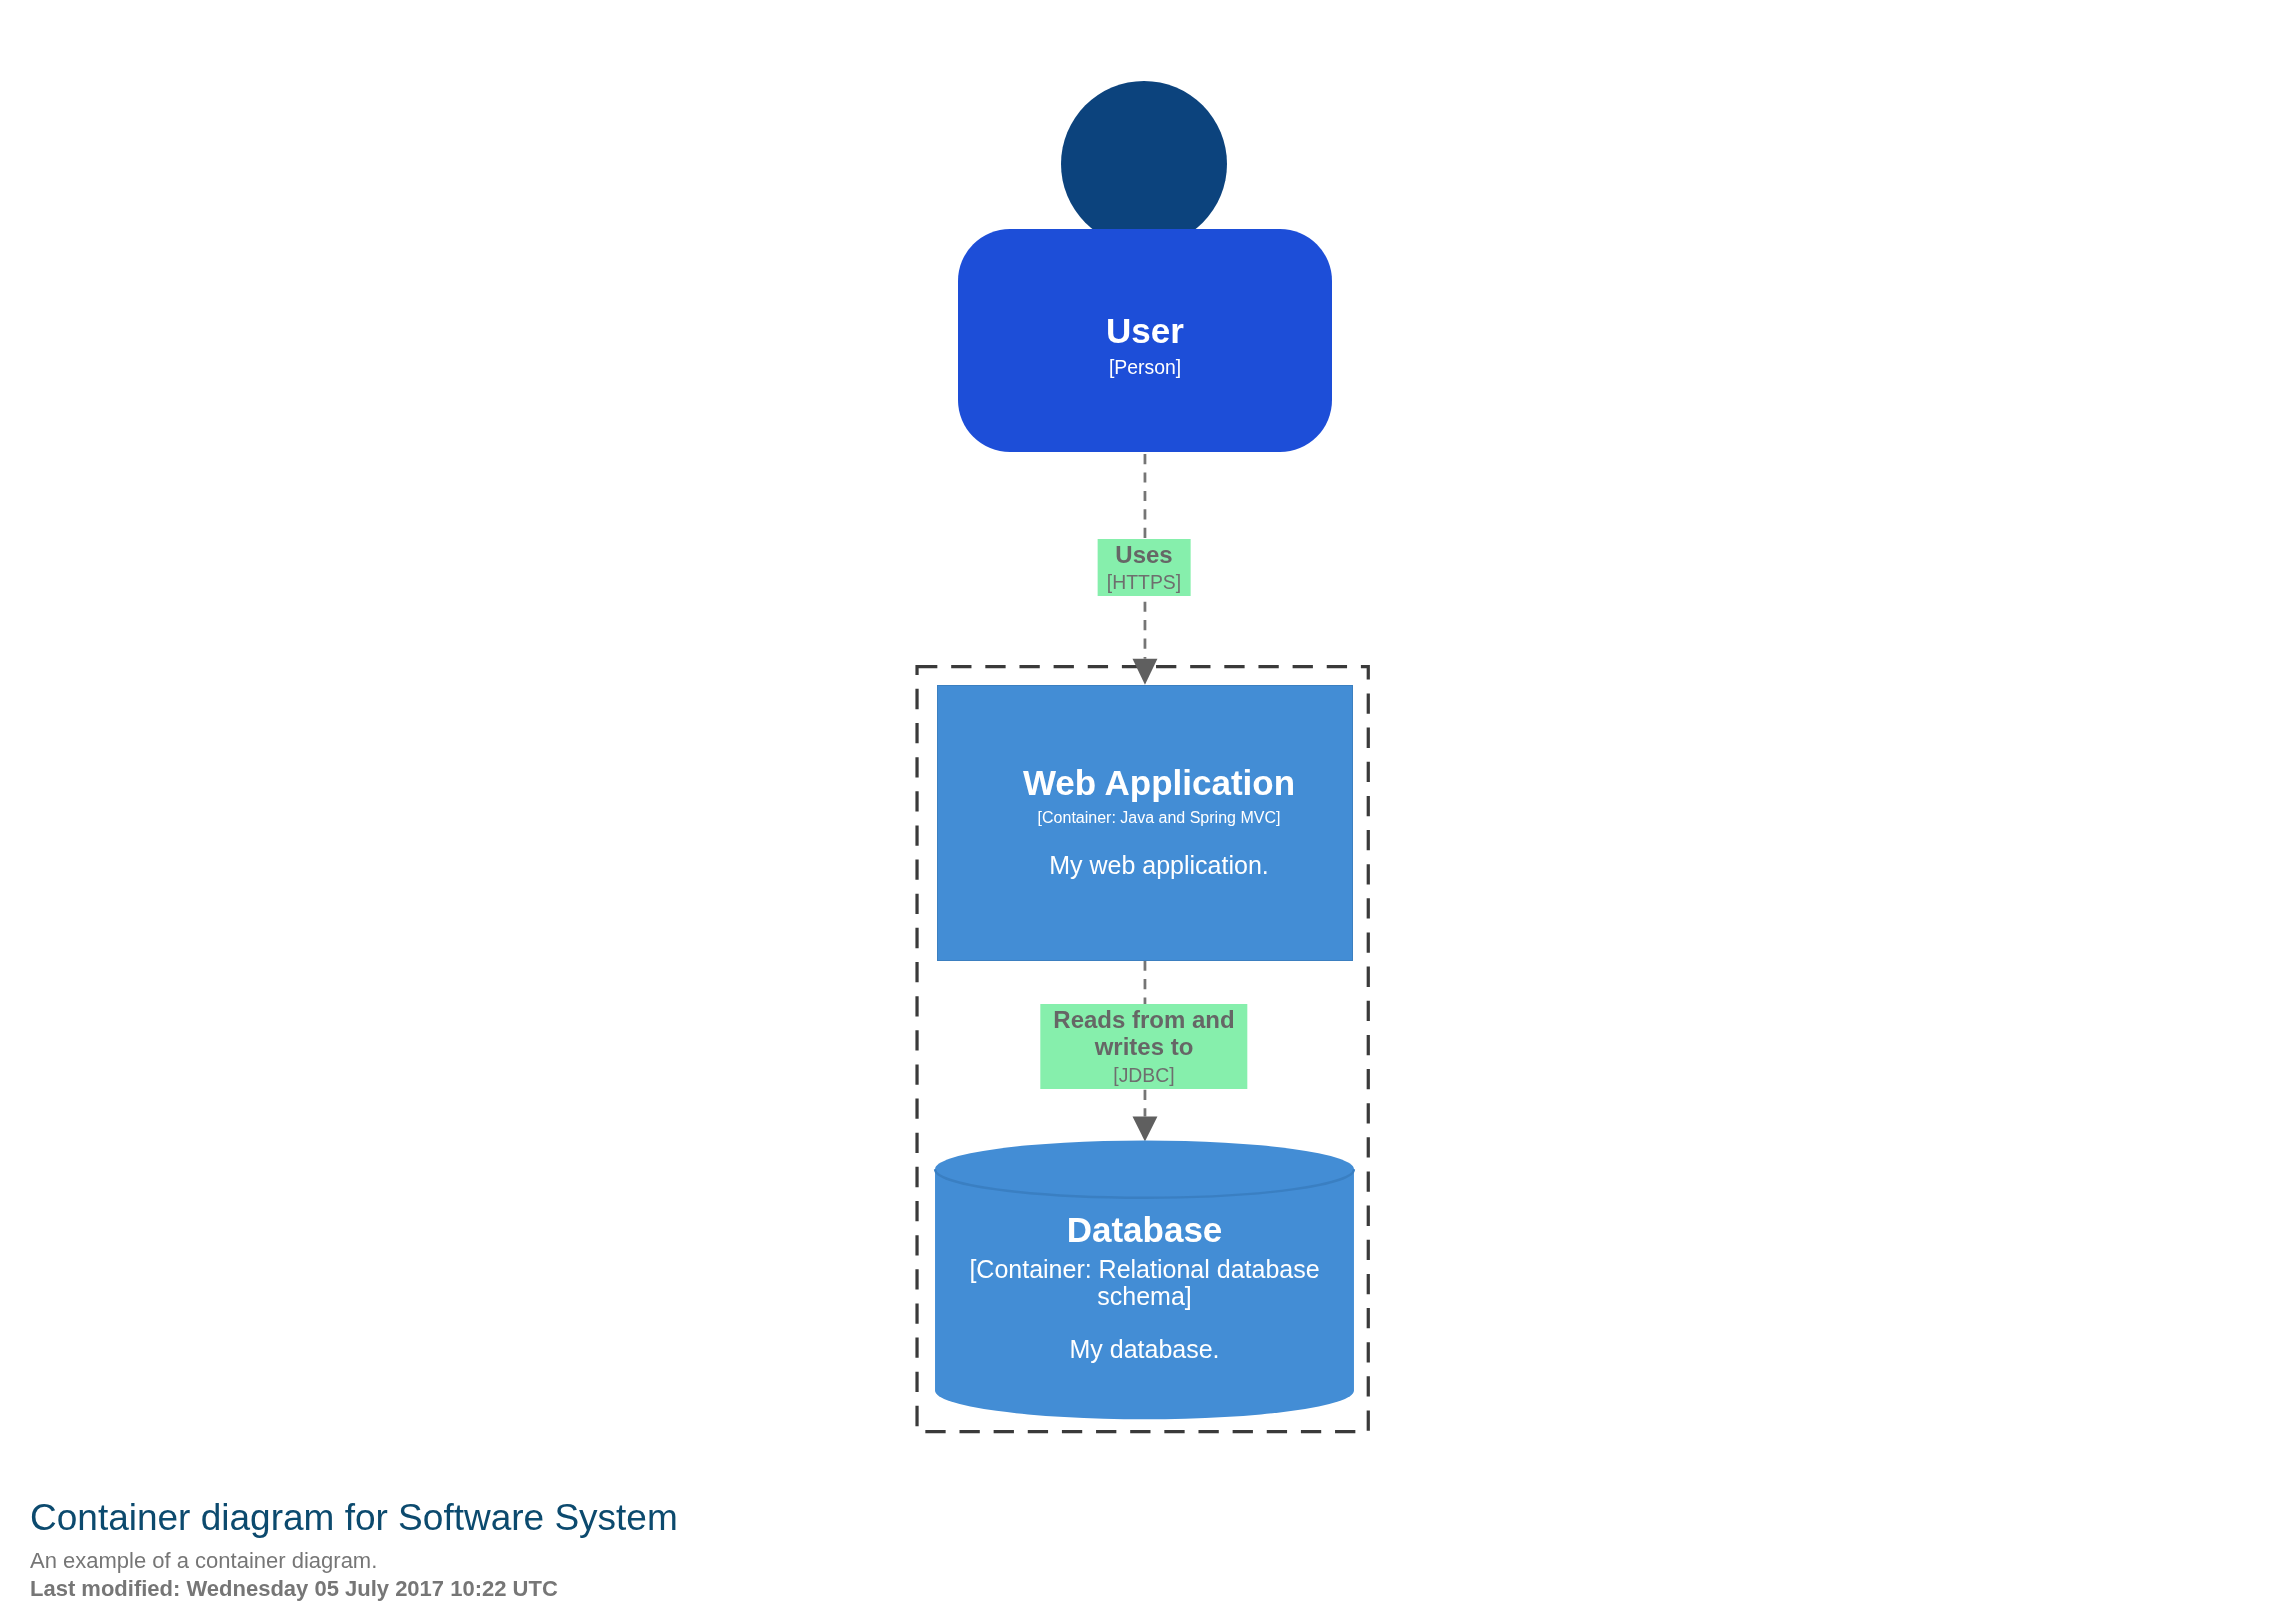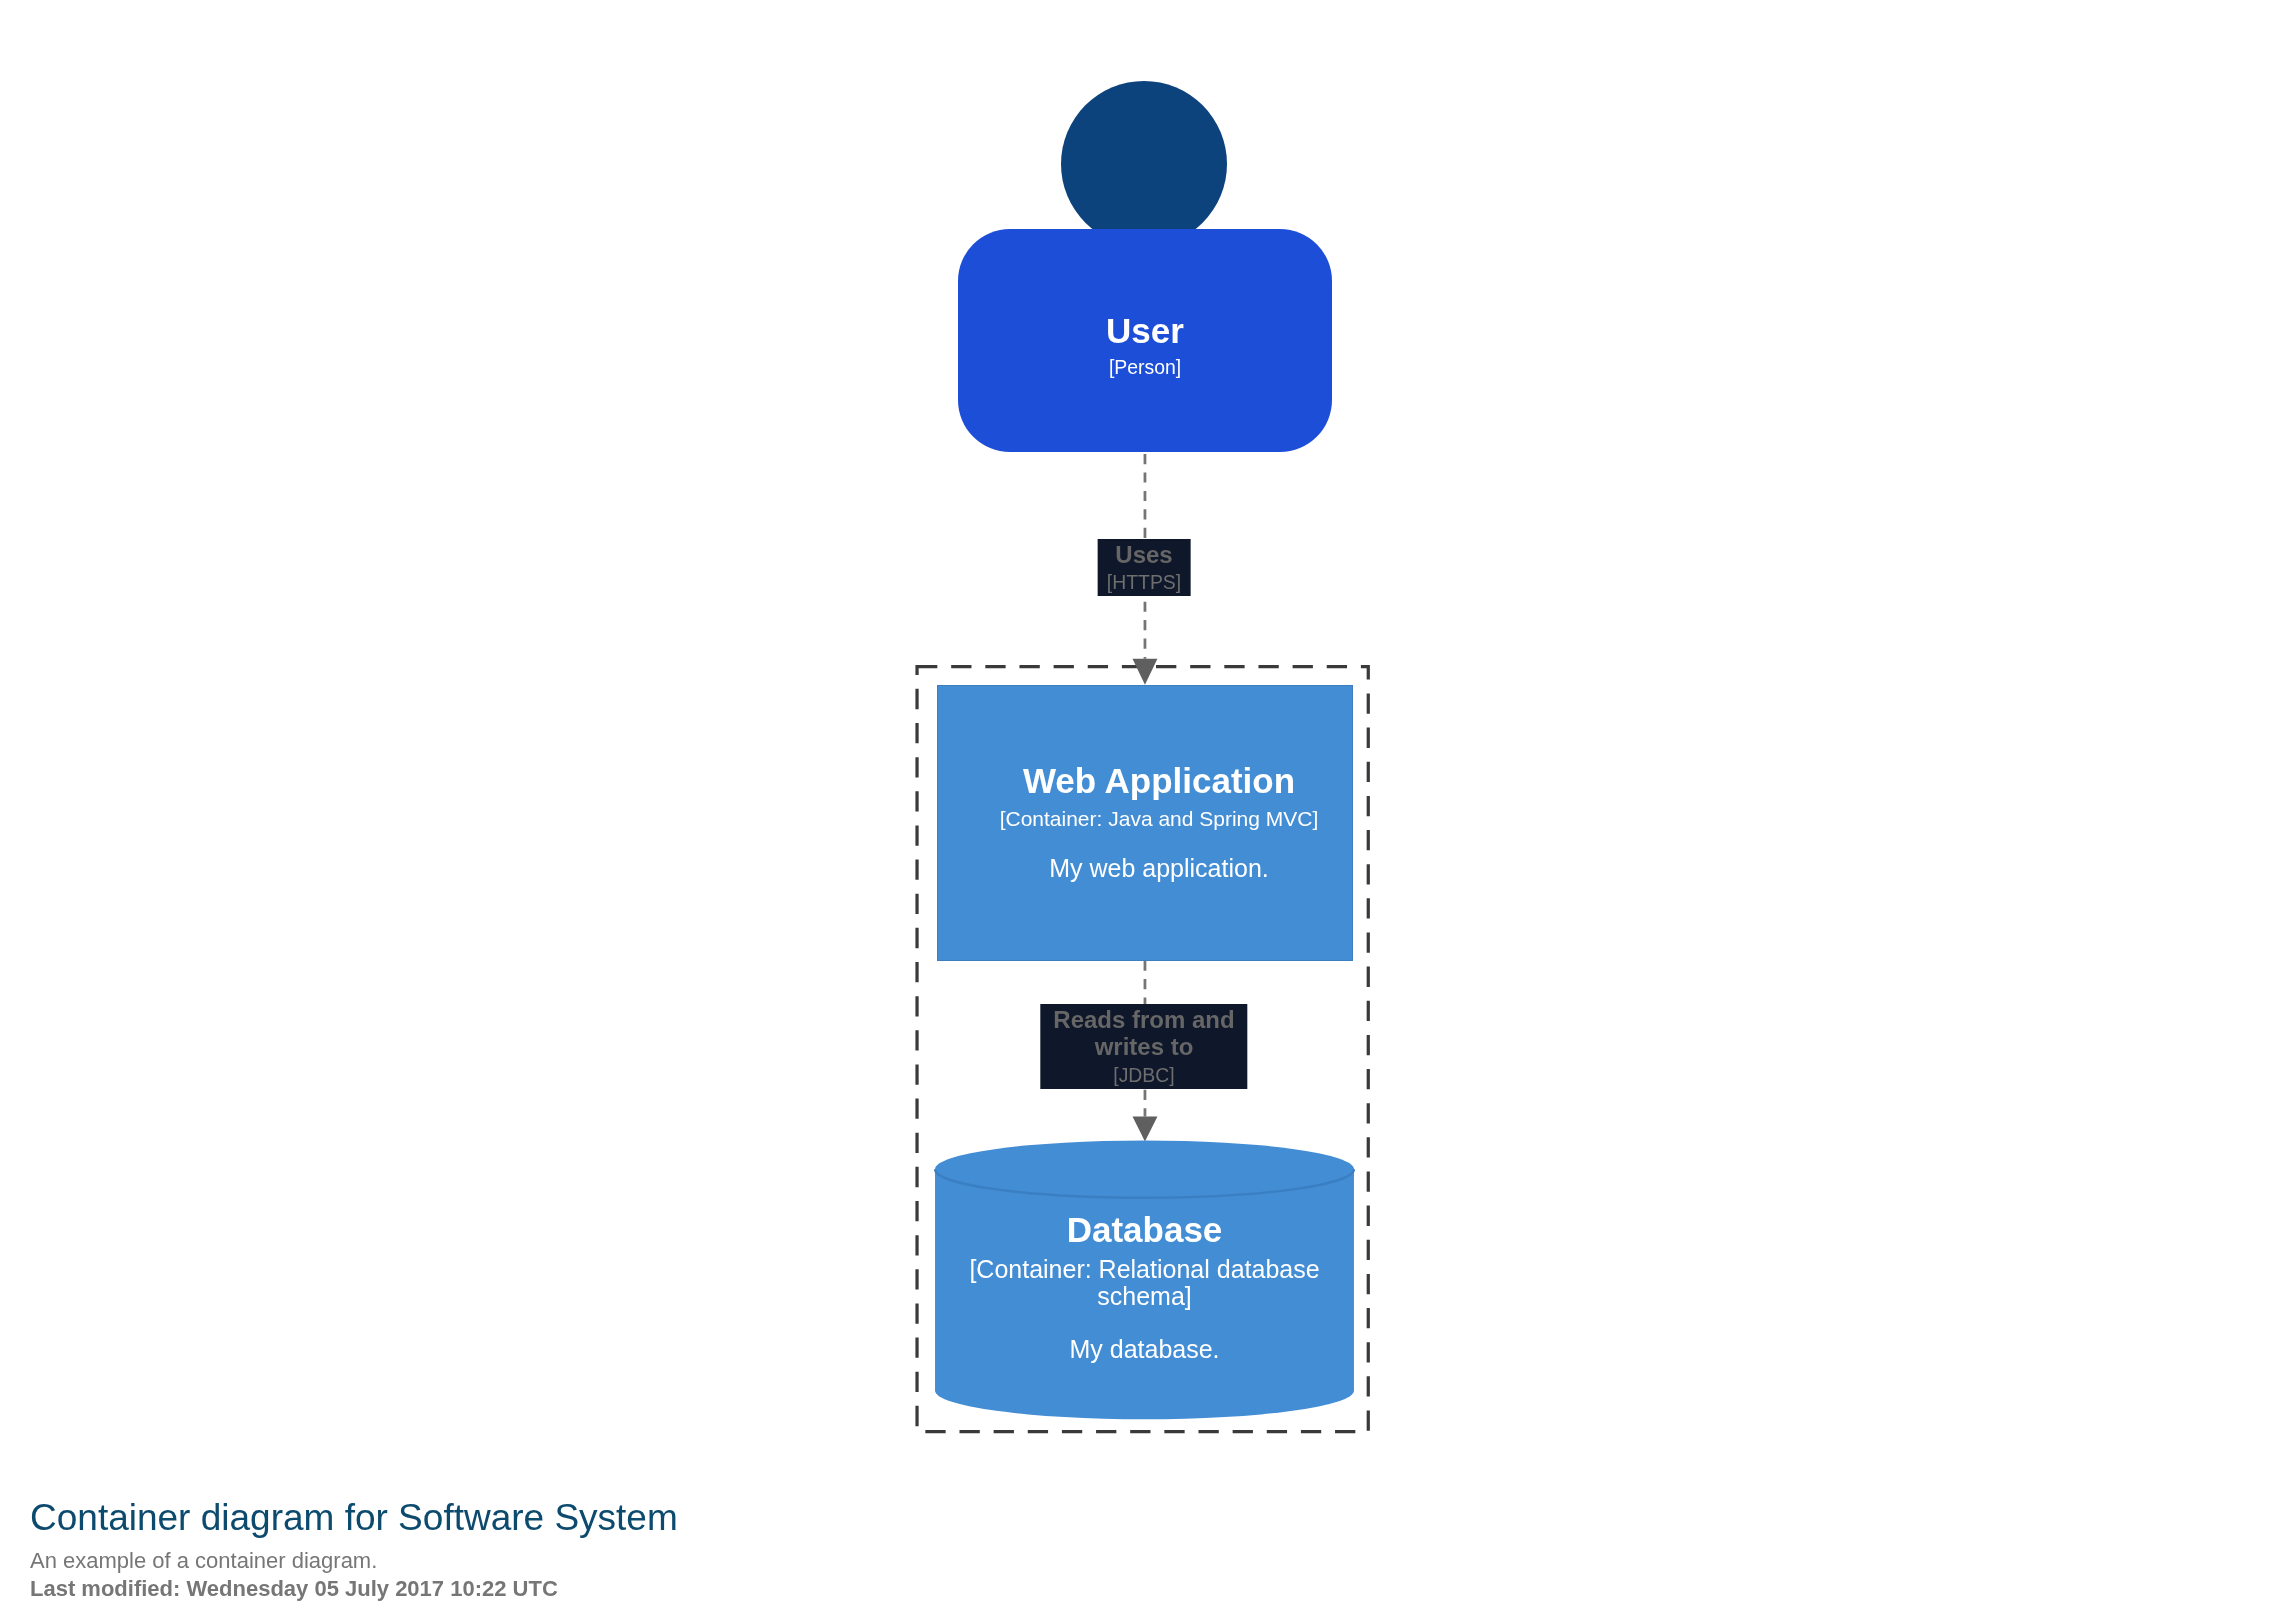--- a/index.html
+++ b/index.html
@@ -54,42 +54,42 @@
     border: 1.8px solid #3b7fc0;
     box-sizing: border-box;
     color: #ffffff;
     display: flex;
     flex-direction: column;
     align-items: center;
     justify-content: center;
     text-align: center;
     padding-left: 28px;
   }
-  .webapp-box .node-meta { font-size: 21px; }
+  .webapp-box .node-meta { font-size: 16px; }
 
   
   .database-label {
     position: absolute;
     left: 935px; top: 1191px;
     width: 419px; height: 194px;
     color: #ffffff;
     display: flex;
     flex-direction: column;
     align-items: center;
     justify-content: center;
     text-align: center;
   }
   .database-label .node-meta { font-size: 25px; }
 
   
   .rel-label {
     position: absolute;
     left: 1144px;
     transform: translateX(-50%);
-    background: #0f172a;
+    background: #86efac;
     text-align: center;
     color: #666666;
     padding: 1.8px 9.2px;
   }
   .rel-label .rel-text {
     font-size: 24px;
     font-weight: bold;
     line-height: 1.15;
     display: inline-block;
     max-width: 189px;

